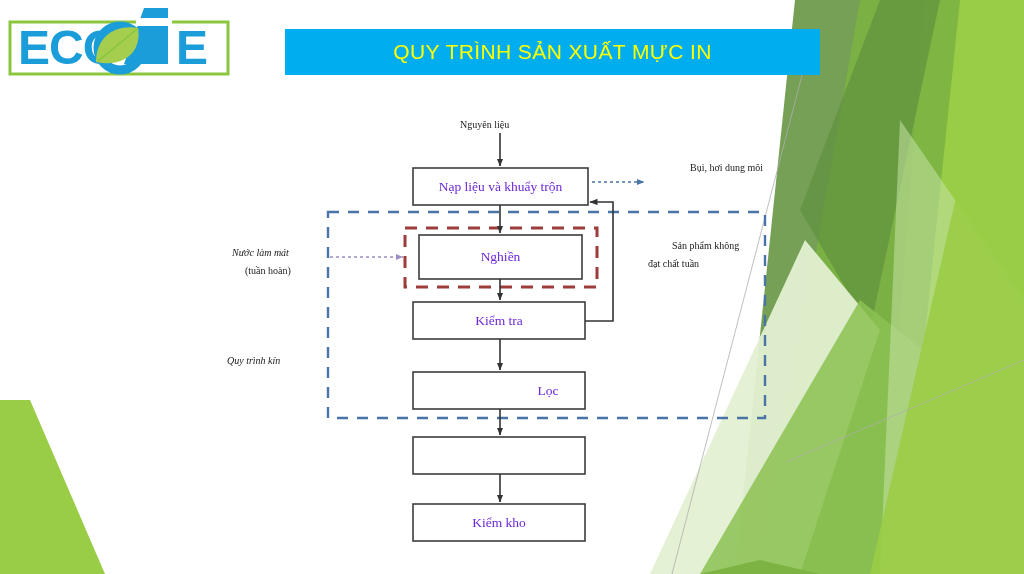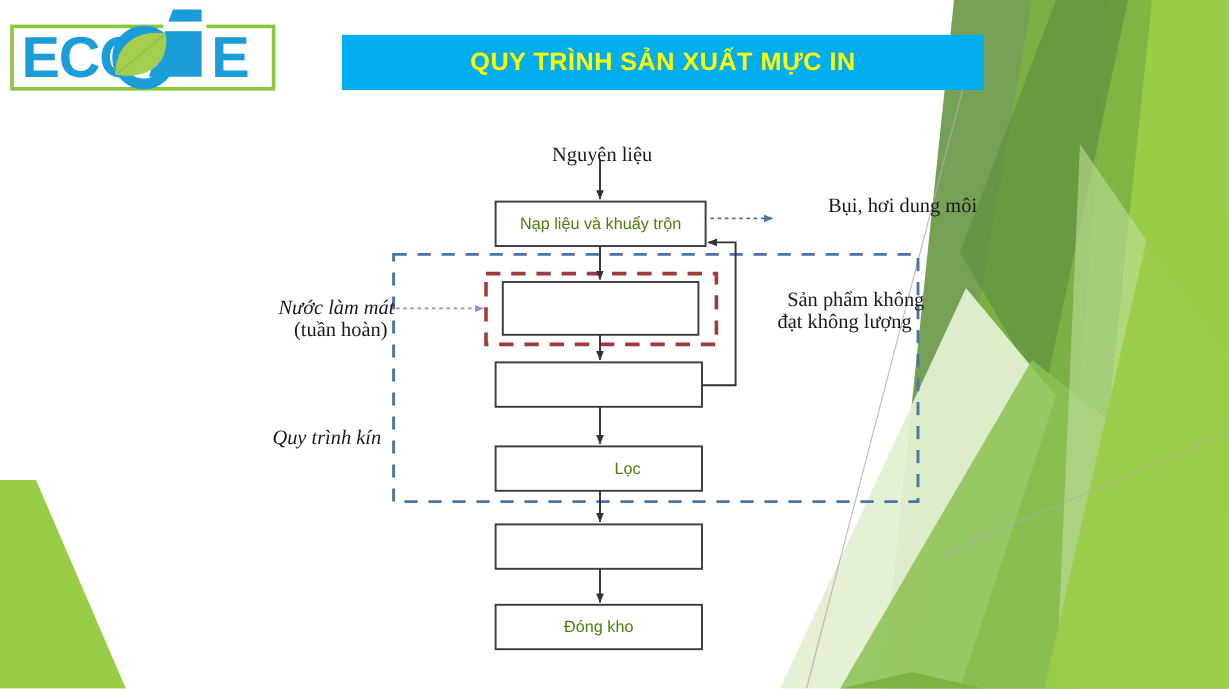--- a/index.html
+++ b/index.html
@@ -42,46 +42,46 @@
     width: 535px;
     height: 46px;
     background: #00AEEF;
     display: flex;
     align-items: center;
     justify-content: center;
   }
   #title-text {
     color: #FFFF00;
     font-family: "Liberation Sans", sans-serif;
-    font-weight: bold;
+    font-weight: normal;
     font-size: 21px;
     letter-spacing: 0.4px;
     white-space: nowrap;
   }
 
   
   #flow {
     position: absolute;
     inset: 0;
     width: 1024px;
     height: 574px;
   }
   .flow-label {
     position: absolute;
     font-family: "Liberation Serif", serif;
-    font-size: 17px;
+    font-size: 10px;
     color: #1a1a1a;
     white-space: nowrap;
     line-height: 1.35;
   }
   .flow-box-text {
     position: absolute;
-    font-family: Liberation Sans, sans-serif;
+    font-family: Liberation Serif, serif;
     font-size: 13.5px;
-    color: #4d7c0f;
+    color: #6d28d9;
     white-space: nowrap;
     display: flex;
     align-items: center;
     justify-content: center;
   }
   .center-label { text-align: center; }
 </style>
 </head>
 <body>
 
@@ -160,34 +160,36 @@
 
     <path d="M585 321 L613 321 L613 202 L590 202" fill="none" stroke="#333333" stroke-width="1.6" marker-end="url(#arrowBlack)"></path>
 
     <line x1="592" y1="182" x2="644" y2="182" stroke="#4A73A8" stroke-width="1.5" stroke-dasharray="3 3" marker-end="url(#arrowBlue)"></line>
 
     <line x1="330" y1="257" x2="403" y2="257" stroke="#9C8CC4" stroke-width="1.4" stroke-dasharray="3 3" marker-end="url(#arrowPurple)"></line>
   </svg>
 
   <div class="flow-box-text" style="left:413px; top:168px; width:175px; height:37px;">Nạp liệu và khuẩy trộn</div>
 
+  <div class="flow-box-text" style="left:419px; top:235px; width:163px; height:44px;">Nghiền</div>
+
+  <div class="flow-box-text" style="left:413px; top:302px; width:172px; height:37px;">Kiểm tra</div>
+
+  <div class="flow-box-text" style="left:416px; top:372px; width:172px; height:37px;padding-left:46px;">Lọc</div>
 
 
-  <div class="flow-box-text" style="left:391px; top:372px; width:172px; height:37px;padding-left:46px;">Lọc</div>
-
-
-  <div class="flow-box-text" style="left:413px; top:504px; width:172px; height:37px;">Đóng kho</div>
+  <div class="flow-box-text" style="left:413px; top:504px; width:172px; height:37px;">Kiểm kho</div>
 
   <div class="flow-label" style="left:460px; top:118px;">Nguyên liệu</div>
 
   <div class="flow-label" style="left:652px; top:161px;margin-left:38px;">Bụi, hơi dung môi</div>
 
-  <div class="flow-label center-label" style="left:656px; top:239px;">Sản phẩm không</div>
+  <div class="flow-label center-label" style="left:672px; top:239px;">Sản phẩm không</div>
 
-  <div class="flow-label center-label" style="left:648px; top:257px;">đạt không lượng</div>
+  <div class="flow-label center-label" style="left:648px; top:257px;">đạt chất tuần</div>
 
   <div class="flow-label center-label" style="left:232px; top:246px;font-style:italic;">Nước làm mát</div>
 
   <div class="flow-label center-label" style="left:245px; top:264px;text-align:center;">(tuần hoàn)</div>
 
   <div class="flow-label" style="left:227px; top:354px;font-style:italic;">Quy trình kín</div>
 
 </div>
 
 </body></html>

